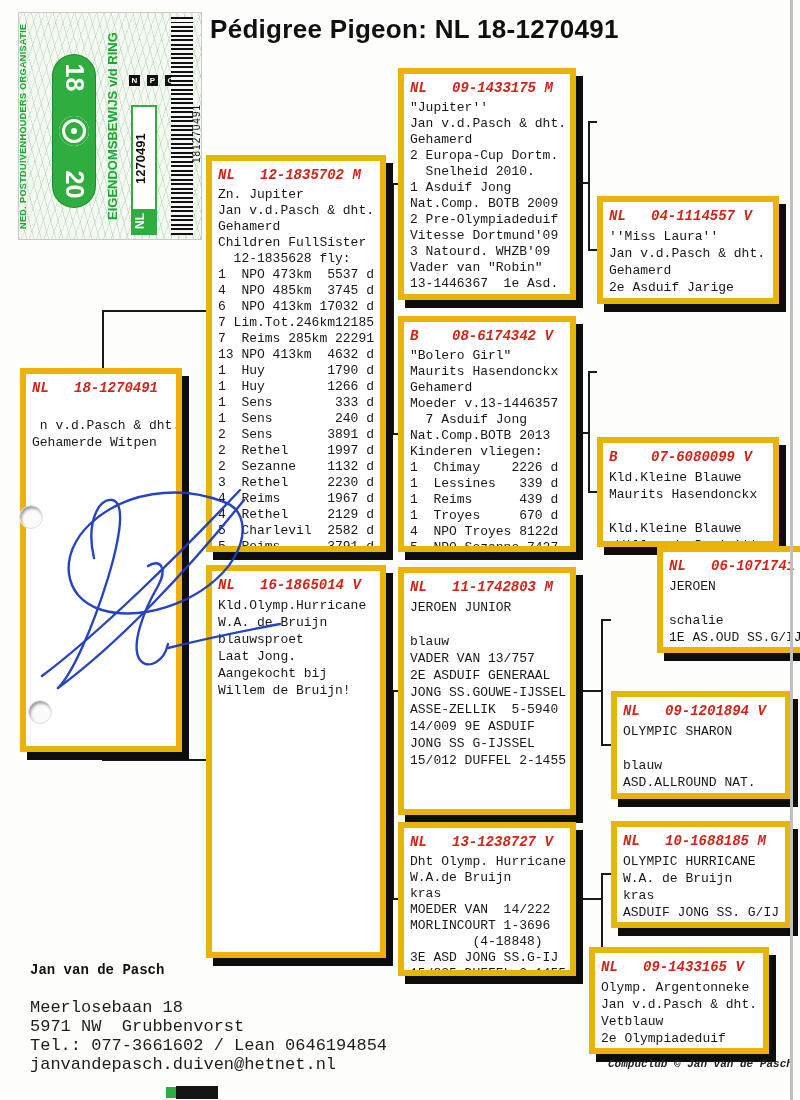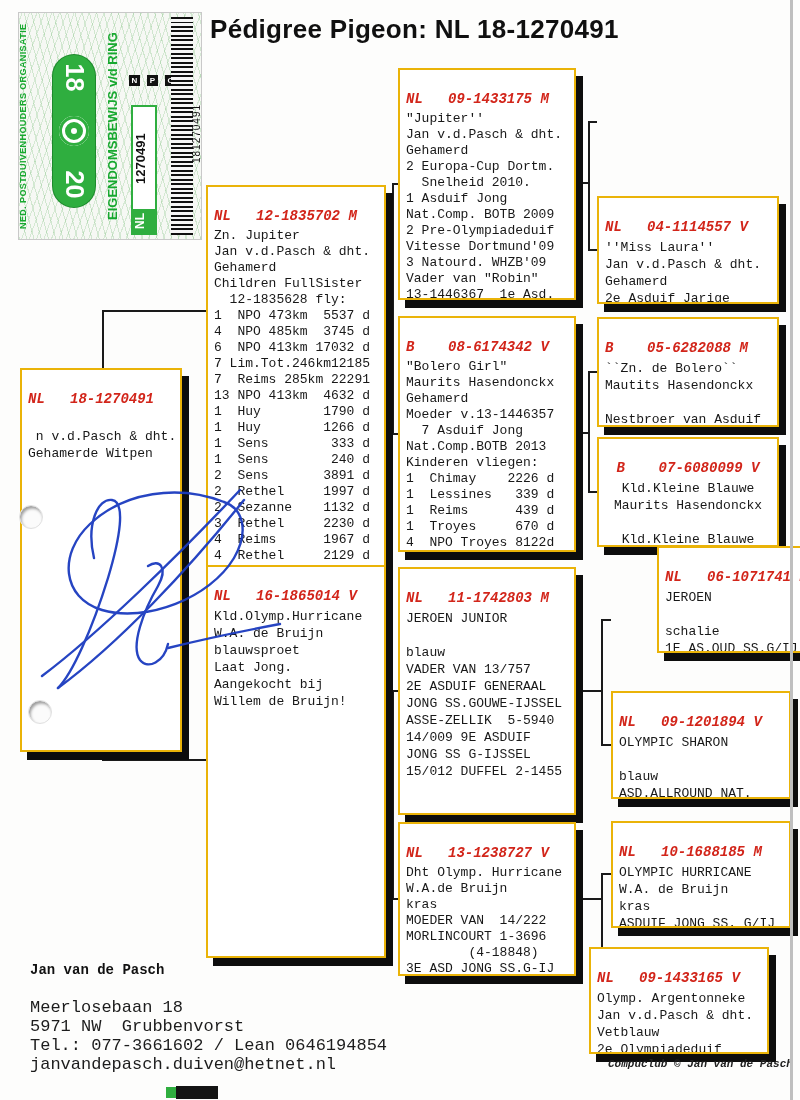--- a/index.html
+++ b/index.html
@@ -1,38 +1,38 @@
 <!DOCTYPE html>
 <html><head>
 <meta charset="utf-8">
 <style>
   html,body{margin:0;padding:0;background:#e8e8e8;}
   .page{position:relative;width:800px;height:1100px;background:#fdfdfc;overflow:hidden;
         font-family:"Liberation Mono",monospace;}
 
   
-  .pbox{position:absolute;background:#fff;border:2px solid #eab308;box-sizing:border-box;
-        box-shadow:7px 8px 0 #0d0d0d;padding:20px 6px;overflow:hidden;}
+  .pbox{position:absolute;background:#fff;border:6px solid #eab308;box-sizing:border-box;
+        box-shadow:7px 8px 0 #0d0d0d;padding:5px 6px;overflow:hidden;}
   .ring{font-family:"Liberation Mono",monospace;font-style:italic;font-weight:bold;
         font-size:14px;line-height:19px;color:#d2251a;white-space:pre;margin-bottom:2px;}
   .bodytxt{font-family:"Liberation Mono",monospace;font-size:13px;color:#181818;white-space:pre;}
   .lh16 .bodytxt{line-height:16px;}
   .lh17 .bodytxt{line-height:17px;}
 
   #b-subject{left:20px;top:368px;width:162px;height:384px;}
-  #b-father {left:206px;top:155px;width:180px;height:397px;margin-top:30px;}
+  #b-father {left:206px;top:155px;width:180px;height:397px;}
   #b-mother {left:206px;top:565px;width:180px;height:393px;}
   #b-gp1{left:398px;top:68px;width:178px;height:232px;}
   #b-gp2{left:398px;top:316px;width:178px;height:236px;}
   #b-gp3{left:398px;top:567px;width:178px;height:248px;}
   #b-gp4{left:398px;top:822px;width:178px;height:154px;}
   #b-gg1{left:597px;top:68px;width:182px;height:108px;}
   #b-gg2{left:597px;top:196px;width:182px;height:108px;}
   #b-gg3{left:597px;top:317px;width:182px;height:110px;}
-  #b-gg4{left:597px;top:437px;width:182px;height:110px;text-align:center;}
+  #b-gg4{left:597px;top:437px;width:182px;height:110px;}
   #b-gg5{left:611px;top:546px;width:180px;height:107px;margin-left:46px;}
   #b-gg6{left:611px;top:691px;width:180px;height:108px;}
   #b-gg7{left:611px;top:821px;width:180px;height:107px;}
   #b-gg8{left:589px;top:947px;width:180px;height:107px;}
 
   
   .title{position:absolute;left:210px;top:14px;font-family:"Liberation Sans",sans-serif;
          font-weight:700;font-size:26px;color:#101010;letter-spacing:.3px;}
   .owner{position:absolute;left:30px;top:962px;}
   .owner .name{font-family:"Liberation Mono",monospace;font-weight:bold;font-size:14px;
@@ -228,28 +228,20 @@
 15/835 DUFFEL 3-1455</div>
   </div>
   <div class="pbox lh17" id="b-gg2">
     <div class="ring">NL   04-1114557 V</div>
     <div class="bodytxt">''Miss Laura''
 Jan v.d.Pasch &amp; dht.
 Gehamerd
 2e Asduif Jarige
 Nat.Comp.BOTB 2005</div>
   </div>
-  <div class="pbox lh17" id="b-gg3">
-    <div class="ring">B    05-6282088 M</div>
-    <div class="bodytxt">``Zn. de Bolero``
-Mautits Hasendonckx
-
-Nestbroer van Asduif
-Fond.</div>
-  </div>
   <div class="pbox lh17" id="b-gg4">
     <div class="ring">B    07-6080099 V</div>
     <div class="bodytxt">Kld.Kleine Blauwe
 Maurits Hasendonckx
 
 Kld.Kleine Blauwe
  Willem de Bruin!!!</div>
   </div>
   <div class="pbox lh17" id="b-gg5">
     <div class="ring">NL   06-1071741 M</div>

